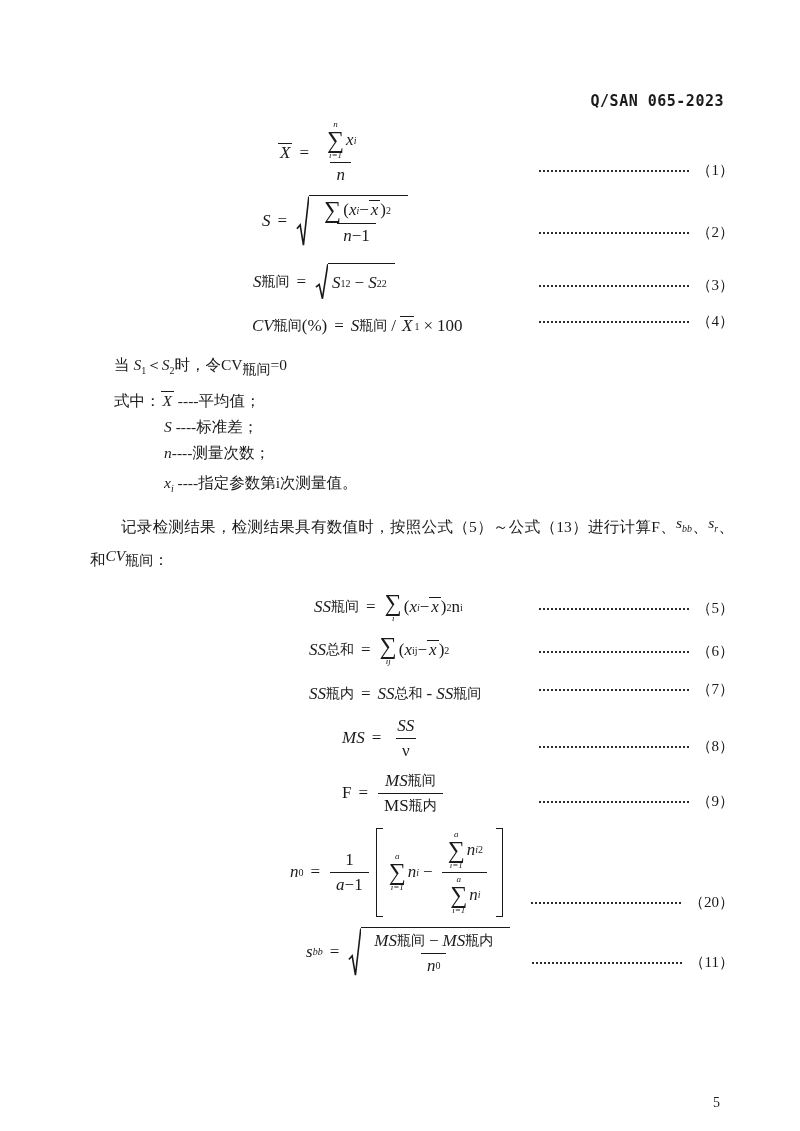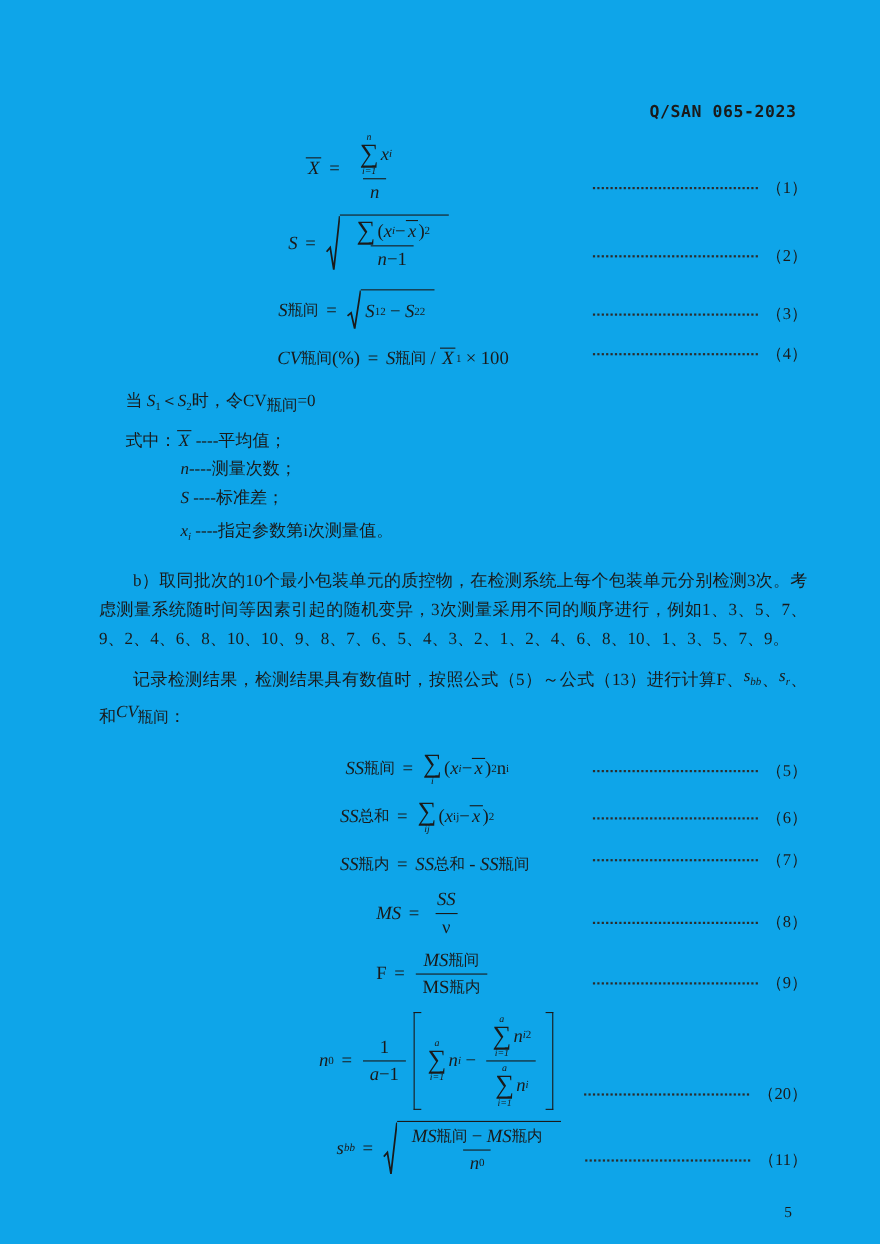--- a/index.html
+++ b/index.html
@@ -1,16 +1,16 @@
 <!DOCTYPE html>
 <html><head>
 <meta charset="utf-8">
 <style>
   html,body{margin:0;padding:0;background:#e8e8e8;}
-  .page{position:relative;width:800px;height:1131px;margin:0 auto;background:#0ea5e9;
+  .page{position:relative;width:800px;height:1131px;margin:0 auto;background:#ffffff;
         font-family:"Liberation Serif","DejaVu Serif",serif;color:#1a1a1a;overflow:hidden;}
   .hdr{position:absolute;top:92px;right:76px;font-family:"DejaVu Sans Mono","Liberation Mono",monospace;
        font-weight:700;font-size:15px;letter-spacing:.5px;}
   .content{position:absolute;left:90px;right:66px;top:120px;}
 
   
   .eq{display:flex;align-items:flex-end;}
   .eq .f{flex:1;display:flex;align-items:center;font-size:17px;white-space:nowrap;}
   .lead{width:150px;border-bottom:2.6px dotted #2c2c2c;margin:0 8px 13px 0;}
   .eqno{font-size:15px;margin-bottom:5px;white-space:nowrap;}
@@ -130,25 +130,24 @@
     </div>
 
     <div class="eq" style="margin-top:12px;">
       <div class="f" style="padding-left:162px;"><i>CV</i><sub class="cn">瓶间</sub>(%)<span class="rel">=</span><i>S</i><sub class="cn">瓶间</sub><span class="op">/</span><span class="ovl"><i>X</i></span><sub>1</sub><span class="op">×</span>100</div>
       <div class="lead"></div>
       <div class="eqno">（4）</div>
     </div>
 
     <div class="note" style="margin-top:16px;padding-left:24px;">当 <i>S</i><sub>1</sub>＜<i>S</i><sub>2</sub>时，令CV<sub class="cn">瓶间</sub>=0</div>
     <div class="note" style="margin-top:4px;padding-left:24px;">式中：<span class="ovl"><i>X</i></span> ----平均值；</div>
+    <div class="note" style="padding-left:74px;"><i>S</i> ----标准差；</div>
     <div class="note" style="padding-left:74px;"><i>n</i>----测量次数；</div>
-    <div class="note" style="padding-left:74px;"><i>S</i> ----标准差；</div>
     <div class="note" style="margin-top:4px;padding-left:74px;"><i>x</i><sub><i>i</i></sub> ----指定参数第i次测量值。</div>
 
-    <p class="para indent2" style="margin:14px 0 0 0;">b）取同批次的10个最小包装单元的质控物，在检测系统上每个包装单元分别检测3次。考虑测量系统随时间等因素引起的随机变异，3次测量采用不同的顺序进行，例如1、3、5、7、9、2、4、6、8、10、10、9、8、7、6、5、4、3、2、1、2、4、6、8、10、1、3、5、7、9。</p>
 
     <p class="para indent2" style="margin:12px 0 0 0;">记录检测结果，检测结果具有数值时，按照公式（5）～公式（13）进行计算F、<span class="raise"><i>s</i><sub><i>bb</i></sub></span>、<span class="raise"><i>s</i><sub><i>r</i></sub></span>、和<span class="raise"><i>CV</i><sub class="cn">瓶间</sub></span>：</p>
 
     <div class="eq" style="margin-top:14px;">
       <div class="f" style="padding-left:224px;"><i>SS</i><sub class="cn">瓶间</sub><span class="rel">=</span><span class="sum">
             <span class="s">∑</span>
             <span class="b">i</span>
           </span>(<i>x</i><sub><i>i</i></sub>−<span class="ovl"><i>x</i></span>)<sup>2</sup>n<sub>i</sub></div>
       <div class="lead"></div>
       <div class="eqno">（5）</div>

